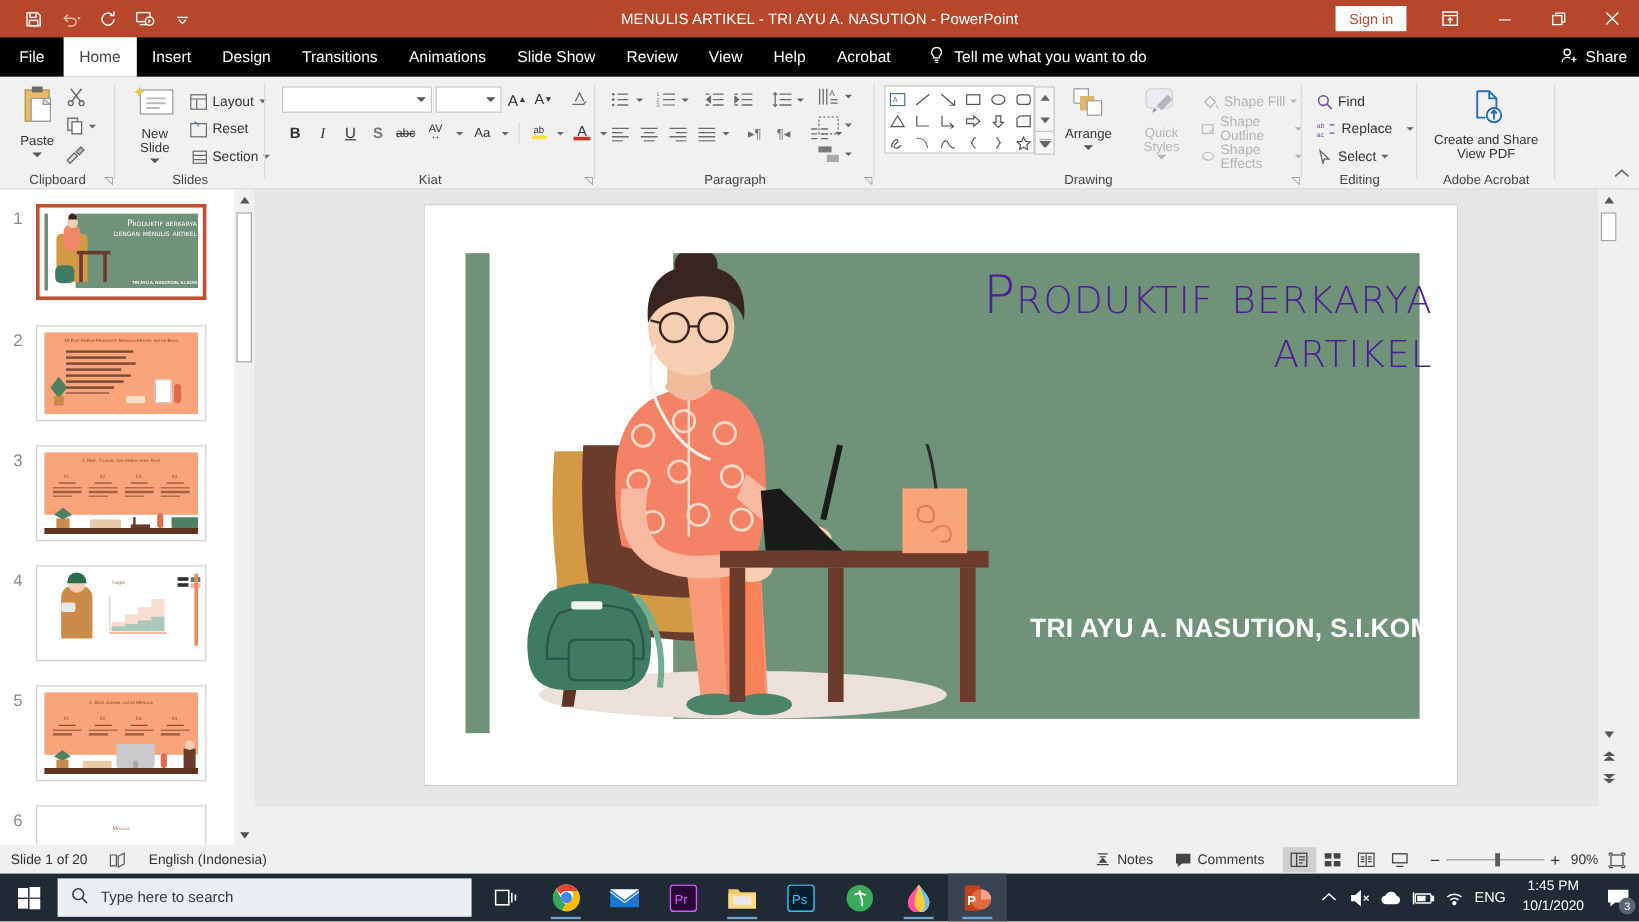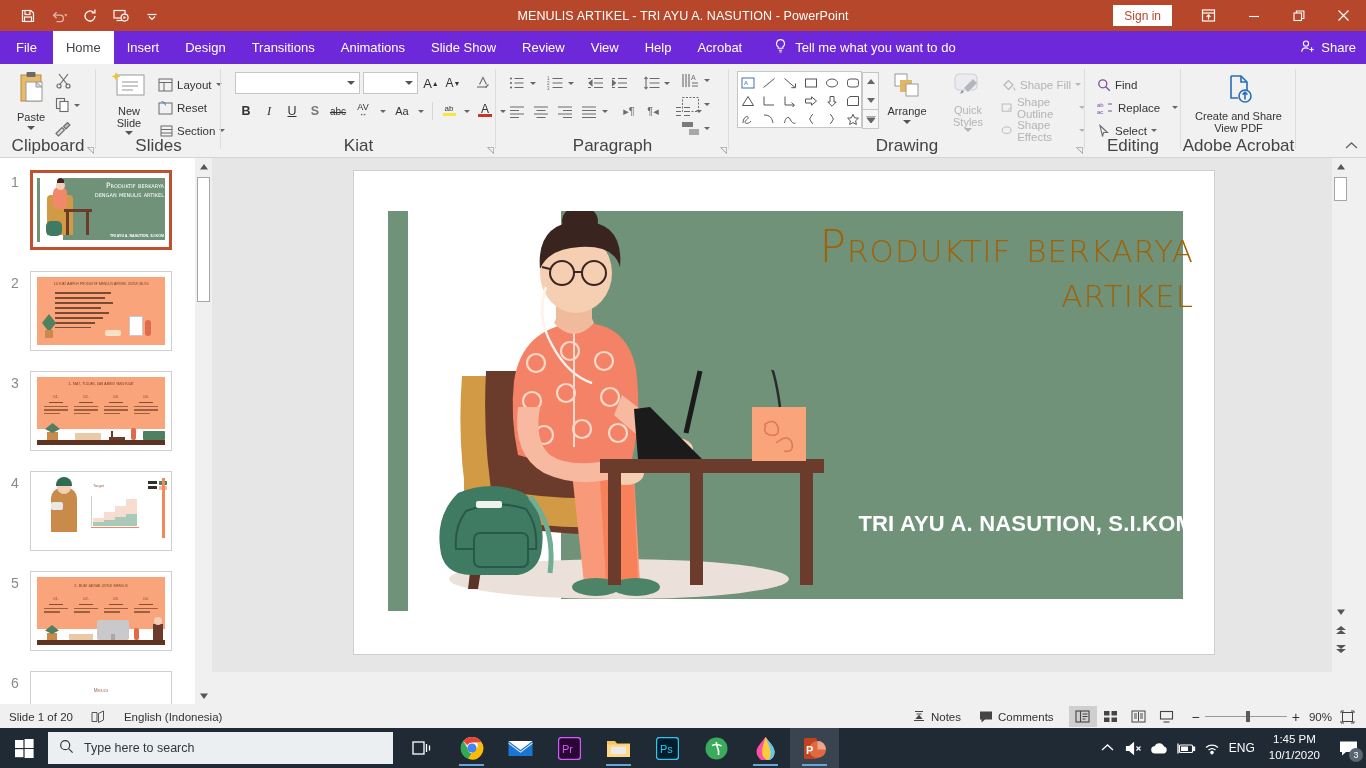--- a/index.html
+++ b/index.html
@@ -32,40 +32,40 @@
     background: #fff; color: #b7472a; font-size: 12px; height: 21px;
     padding: 4px 11px; display: flex; align-items: center; margin-right: 14px;
   }
   .ribbon-display, .win-btn {
     width: 45px; height: 31px; display: flex; align-items: center; justify-content: center; color: #fff;
   }
 
   
   .tabstrip {
     position: absolute; top: 31px; left: 0; width: 1366px; height: 33px;
-    background: #6d28d9; color: #fff; display: flex; align-items: center;
+    background: #000000; color: #fff; display: flex; align-items: center;
   }
   .tab {
     height: 33px; padding: 0 13px; display: flex; align-items: center;
     font-size: 13px; color: #fff; white-space: nowrap;
   }
   .tab.file { padding: 0 16px; }
   .tab.active { background: #fff; color: #444; }
   .tellme { display: flex; align-items: center; gap: 7px; padding-left: 18px; font-size: 13px; }
   .tab-right { position: absolute; right: 10px; top: 0; height: 33px; display: flex; align-items: center; gap: 5px; font-size: 13px; }
 
   
   .ribbon {
     position: absolute; top: 64px; left: 0; width: 1366px; height: 94px;
     background: #f1f1f1; border-bottom: 1px solid #d4d4d4;
   }
   .rgroup { position: absolute; top: 0; height: 94px; }
   .rgroup-label {
     position: absolute; bottom: 2px; left: 0; width: 100%;
-    text-align: center; font-size: 17px; color: #444;
+    text-align: center; font-size: 11px; color: #444;
   }
   .rgroup-sep { position: absolute; top: 5px; width: 1px; height: 80px; background: #dcdcdc; }
   .dlg-launcher { position: absolute; bottom: 3px; right: 2px; font-size: 9px; color: #888; }
 
   .btn-big {
     display: flex; flex-direction: column; align-items: center; justify-content: flex-start;
     font-size: 11px; color: #333; text-align: center; line-height: 1.15;
   }
   .small-btn { display: flex; align-items: center; gap: 4px; font-size: 11.5px; color: #333; height: 21px; }
   .dis { color: #b4b4b4 !important; }
@@ -109,21 +109,21 @@
     position: absolute; left: 212px; top: 158px; width: 1137px; height: 514px; background: #e6e6e6;
   }
   .slide {
     position: absolute; left: 141px; top: 12px; width: 862px; height: 485px;
     background: #fff; border: 1px solid #cfcfcf;
   }
   .sl-greenbar { position: absolute; left: 34px; top: 40px; width: 20px; height: 400px; background: #6f9279; }
   .sl-greenbg  { position: absolute; left: 207px; top: 40px; width: 622px; height: 388px; background: #6f9279; }
   .sl-title {
     position: absolute; right: 20px; top: 53px; width: 440px;
-    text-align: right; color: #a16207; font-size: 44px; line-height: 1.03;
+    text-align: right; color: #4c1d95; font-size: 44px; line-height: 1.03;
     font-family: "DejaVu Sans", sans-serif; font-weight: 300;
     font-variant: small-caps; letter-spacing: 1px;
   }
   .sl-sub {
     position: absolute; right: 20px; top: 340px; width: 500px; text-align: right;
     color: #fff; font-size: 22px; letter-spacing: .2px;
     font-family: "Liberation Sans", sans-serif; font-weight: 700;
   }
 
   

